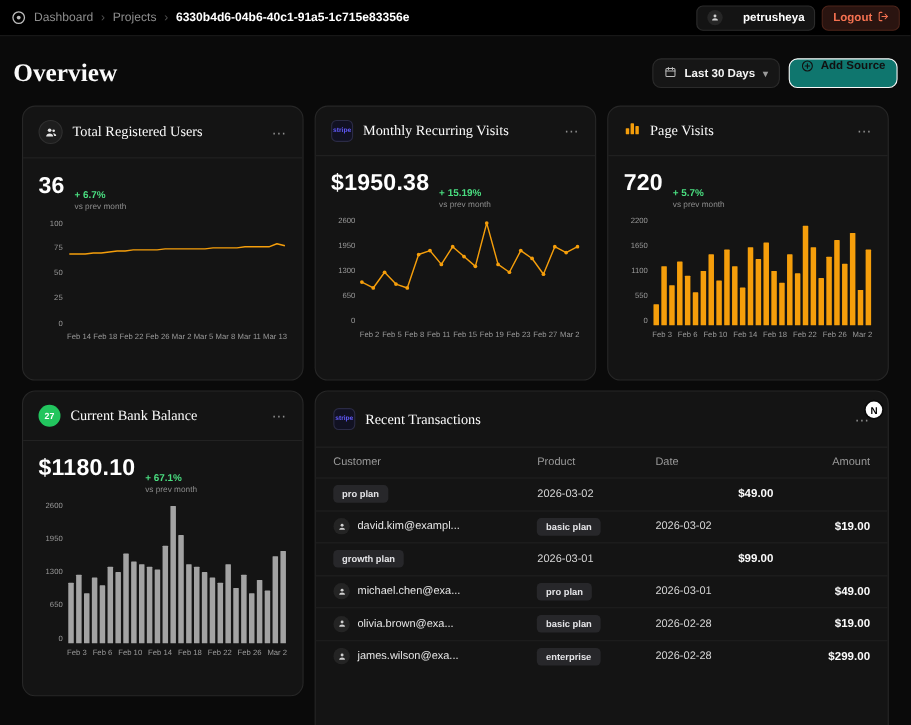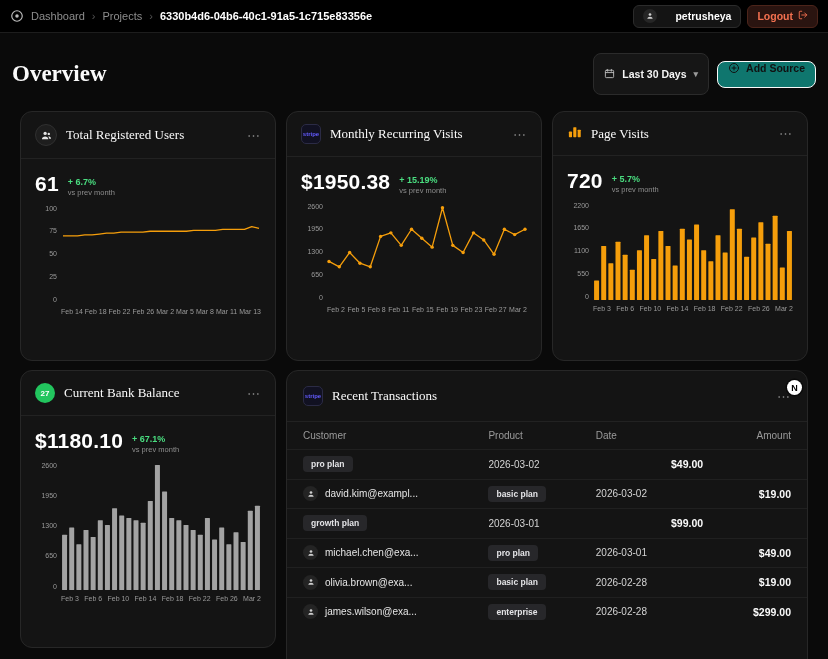--- a/index.html
+++ b/index.html
@@ -19,21 +19,21 @@
     border-radius:6px;height:23px;padding:0 9px;font-size:10.5px;font-weight:600;color:#fff}
   .mini-av{width:14px;height:14px;border-radius:50%;background:#262626;display:flex;align-items:center;justify-content:center}
   .logout-btn{display:flex;align-items:center;gap:5px;background:#2a1410;border:1px solid #4c241a;
     border-radius:6px;height:23px;padding:0 9px;color:#f47150;font-size:10.5px;font-weight:600}
 
   
   .page-head{display:flex;align-items:center;justify-content:space-between;padding:20px 12px 16px}
   .page-title{font-family:"Liberation Serif",serif;font-size:23px;font-weight:600;color:#fafafa}
   .head-actions{display:flex;gap:8px;align-items:center}
   .range-btn{display:flex;align-items:center;gap:7px;background:#161616;border:1px solid #2b2b2b;
-    border-radius:8px;height:42px;padding:0 10px;color:#f5f5f5;font-size:10.5px;font-weight:600}
+    border-radius:8px;height:27px;padding:0 10px;color:#f5f5f5;font-size:10.5px;font-weight:600}
   .chev{color:#9a9a9a;font-size:9px}
   .add-btn{display:flex;gap:6px;background:#0f766e;border:1px solid #fafafa;
     border-radius:8px;height:27px;padding:0 10px;color:#111;font-size:10.5px;font-weight:700}
 
   
   .grid{padding:0 20px;display:grid;grid-template-columns:1fr 1fr 1fr;gap:9px 10px}
   .card{background:#141414;border:1px solid #272727;border-radius:12px;overflow:hidden;position:relative}
   .h1{height:250px}
   .card-balance{height:278px}
   .card-trans{grid-column:2/4;height:320px}
@@ -44,21 +44,21 @@
   .card-body{padding:11px 14px 10px}
   .icon-circle{width:22px;height:22px;border-radius:50%;background:#1e1e1e;border:1px solid #303030;
     display:flex;align-items:center;justify-content:center;flex:0 0 auto}
   .stripe-badge{width:20px;height:20px;border-radius:5px;background:#111122;border:1px solid #2b2b45;
     display:flex;align-items:center;justify-content:center;font-size:6px;font-weight:700;color:#635bff;flex:0 0 auto}
   .bank-circle{width:20px;height:20px;border-radius:50%;background:#22c55e;display:flex;align-items:center;
     justify-content:center;font-size:8px;font-weight:700;color:#fff;flex:0 0 auto}
 
   .value-row{display:flex;align-items:flex-start;gap:9px;margin:2px 0 7px}
   .big-value{font-size:21px;font-weight:700;letter-spacing:.2px}
-  .delta-wrap{display:flex;flex-direction:column;margin-top:5px;line-height:1.25}
+  .delta-wrap{display:flex;flex-direction:column;margin-top:15px;line-height:1.25}
   .delta{font-size:9px;font-weight:700;color:#4ade80}
   .delta-note{font-size:7.5px;color:#8d8d8d}
 
   .chart{display:flex;gap:4px}
   .yaxis{display:flex;flex-direction:column;justify-content:space-between;align-items:flex-end;
     font-size:7px;color:#9a9a9a;width:22px;flex:0 0 auto}
   .plot{flex:1}
   .plot-sm{height:98px}
   .plot-lg{height:128px}
   .xaxis{display:flex;justify-content:space-between;font-size:7px;color:#9a9a9a;margin-top:5px;padding-left:26px}
@@ -154,21 +154,21 @@
             <path d="M2 20c0-4 3.5-6 7-6s7 2 7 6z"></path>
             <circle cx="17" cy="8.5" r="2.6"></circle>
             <path d="M16 13.6c3 .2 6 1.8 6 5.4h-4"></path>
           </svg>
       </span>
       <span class="card-title">Total Registered Users</span>
       <button class="menu-dots">⋯</button>
     </div>
     <div class="card-body">
       <div class="value-row">
-        <span class="big-value">61</span>
+        <span class="big-value">36</span>
         <span class="delta-wrap">
           <span class="delta">+ 6.7%</span>
           <span class="delta-note">vs prev month</span>
         </span>
       </div>
       <div class="chart">
         <div class="yaxis">
             <span>100</span>
             <span>75</span>
             <span>50</span>

